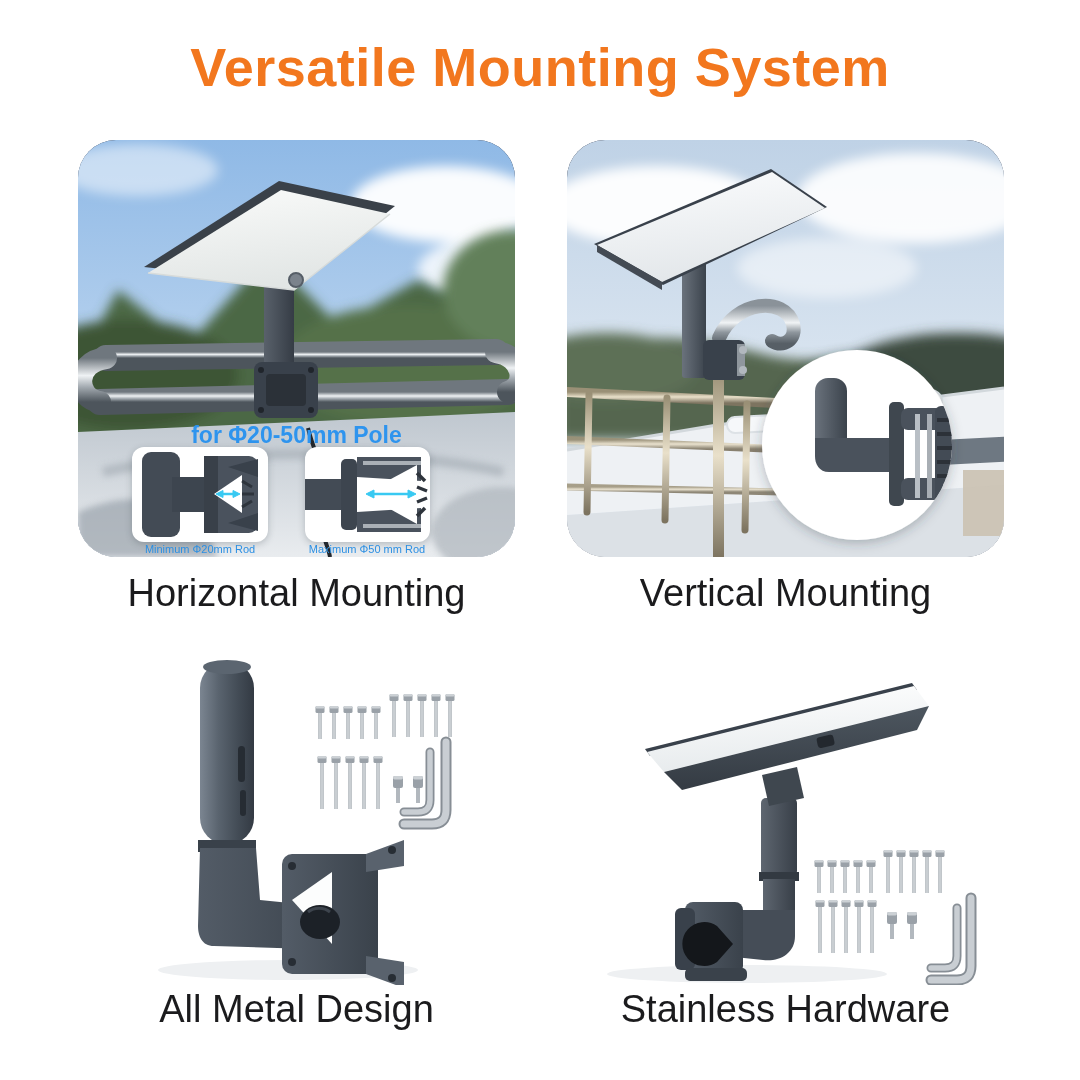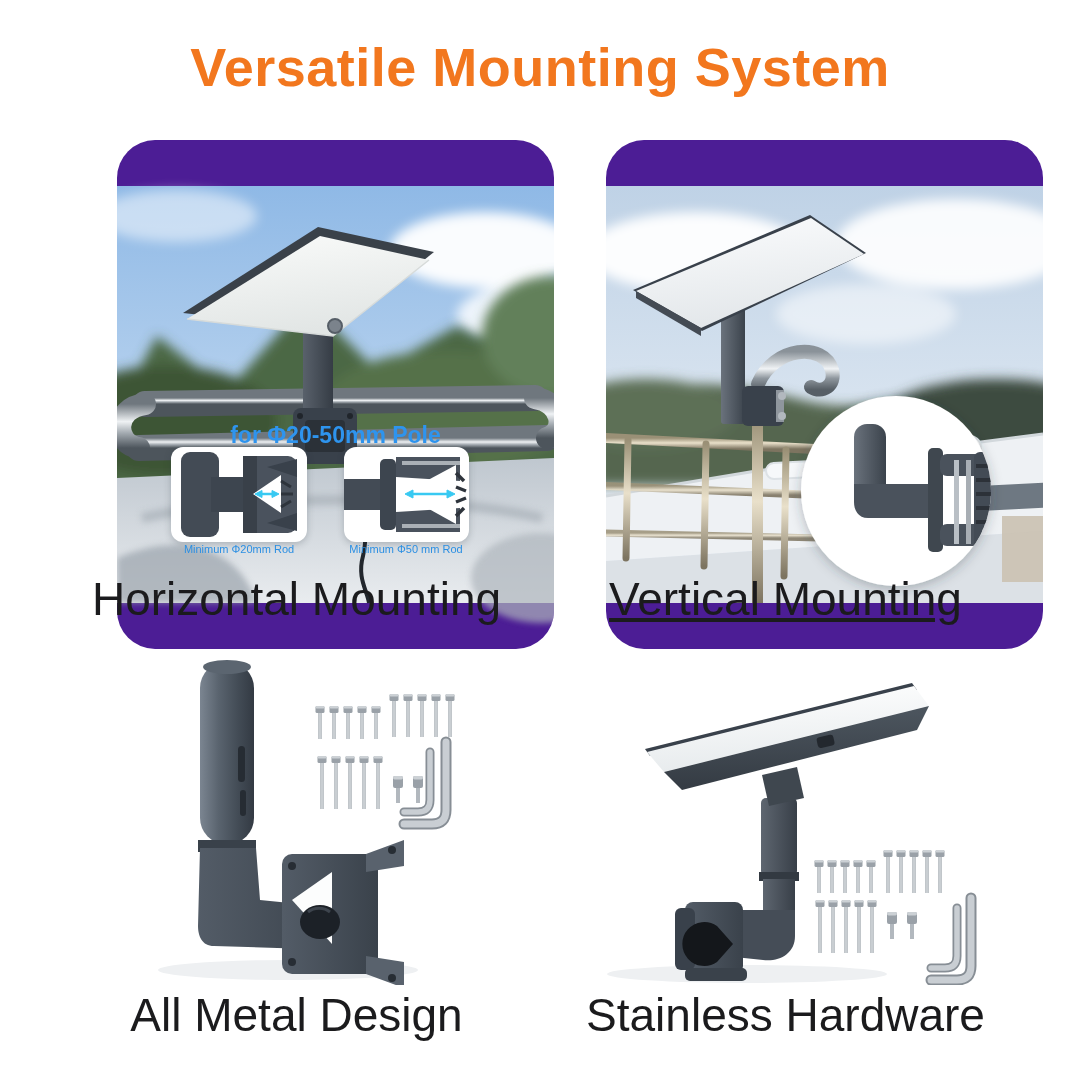--- a/index.html
+++ b/index.html
@@ -1,30 +1,30 @@
 <!DOCTYPE html>
 <html><head>
 <meta charset="utf-8">
 <style>
   html,body{margin:0;padding:0;background:#ffffff;}
   .page{position:relative;width:1080px;height:1080px;background:#ffffff;overflow:hidden;
         font-family:"Liberation Sans",sans-serif;padding-left:32px;}
   .title{position:absolute;left:0;top:36px;width:1080px;text-align:center;
          font-size:54px;font-weight:800;color:#F2771E;letter-spacing:0.5px;}
   .panel{position:absolute;width:437px;}
-  .photo{height:509px;border-radius:38px;overflow:hidden;background:#4c1d95;margin-left:39px;}
+  .photo{height:417px;border-radius:38px;overflow:hidden;background:#0f172a;}
   .p1{left:78px;top:140px;}
   .p2{left:567px;top:140px;}
   .p3{left:78px;top:650px;height:335px;background:#ffffff;}
   .p4{left:567px;top:650px;height:335px;background:#ffffff;}
   .panel svg.scene{position:absolute;left:0;top:0;width:100%;height:100%;display:block;}
-  .caption{position:absolute;width:437px;text-align:center;font-size:46px;font-weight:400;
+  .caption{position:absolute;width:437px;text-align:center;font-size:38px;font-weight:400;
            color:#1B1B1D;}
   .cap-tl{left:78px;top:572px;}
-  .cap-tr{left:567px;top:572px;text-decoration:underline;}
+  .cap-tr{left:567px;top:572px;}
   .cap-bl{left:78px;top:988px;}
   .cap-br{left:567px;top:988px;text-align:center;}
   .inset-heading{position:absolute;left:0;top:282px;width:437px;text-align:center;
                  font-size:23px;font-weight:700;color:#2E94EE;}
   .clamp-box{position:absolute;top:307px;height:95px;background:#ffffff;border-radius:12px;
              box-shadow:0 2px 7px rgba(40,50,60,0.25);}
   .clamp-box.min{left:54px;width:136px;}
   .clamp-box.max{left:227px;width:125px;}
   .clamp-box svg{position:absolute;left:0;top:0;width:100%;height:100%;}
   .inset-label{position:absolute;top:403px;width:170px;text-align:center;
@@ -175,21 +175,21 @@
         <line x1="112" y1="55" x2="122" y2="51" stroke="#2e343c" stroke-width="3.5"></line>
         <line x1="112" y1="69" x2="120" y2="61" stroke="#2e343c" stroke-width="3.5"></line>
         <g stroke="#38C9F2" fill="#38C9F2">
           <line x1="66" y1="47" x2="106" y2="47" stroke-width="2.5"></line>
           <polygon points="61,47 69,43 69,51"></polygon>
           <polygon points="111,47 103,43 103,51"></polygon>
         </g>
       </svg>
     </div>
     <div class="inset-label min">Minimum Φ20mm Rod</div>
-    <div class="inset-label max">Minimum Φ50 mm Rod</div>
+    <div class="inset-label max">Maximum Φ50 mm Rod</div>
   </div>
 
   <div class="panel photo p2">
     <svg class="scene" viewBox="0 0 437 417">
       <defs>
         <linearGradient id="p2sky" x1="0" y1="0" x2="0" y2="1">
           <stop offset="0" stop-color="#bfd2e6"></stop>
             <stop offset="1" stop-color="#eef3f8"></stop>
         </linearGradient>
         <linearGradient id="p2dish" x1="0" y1="0" x2="0.3" y2="1">

